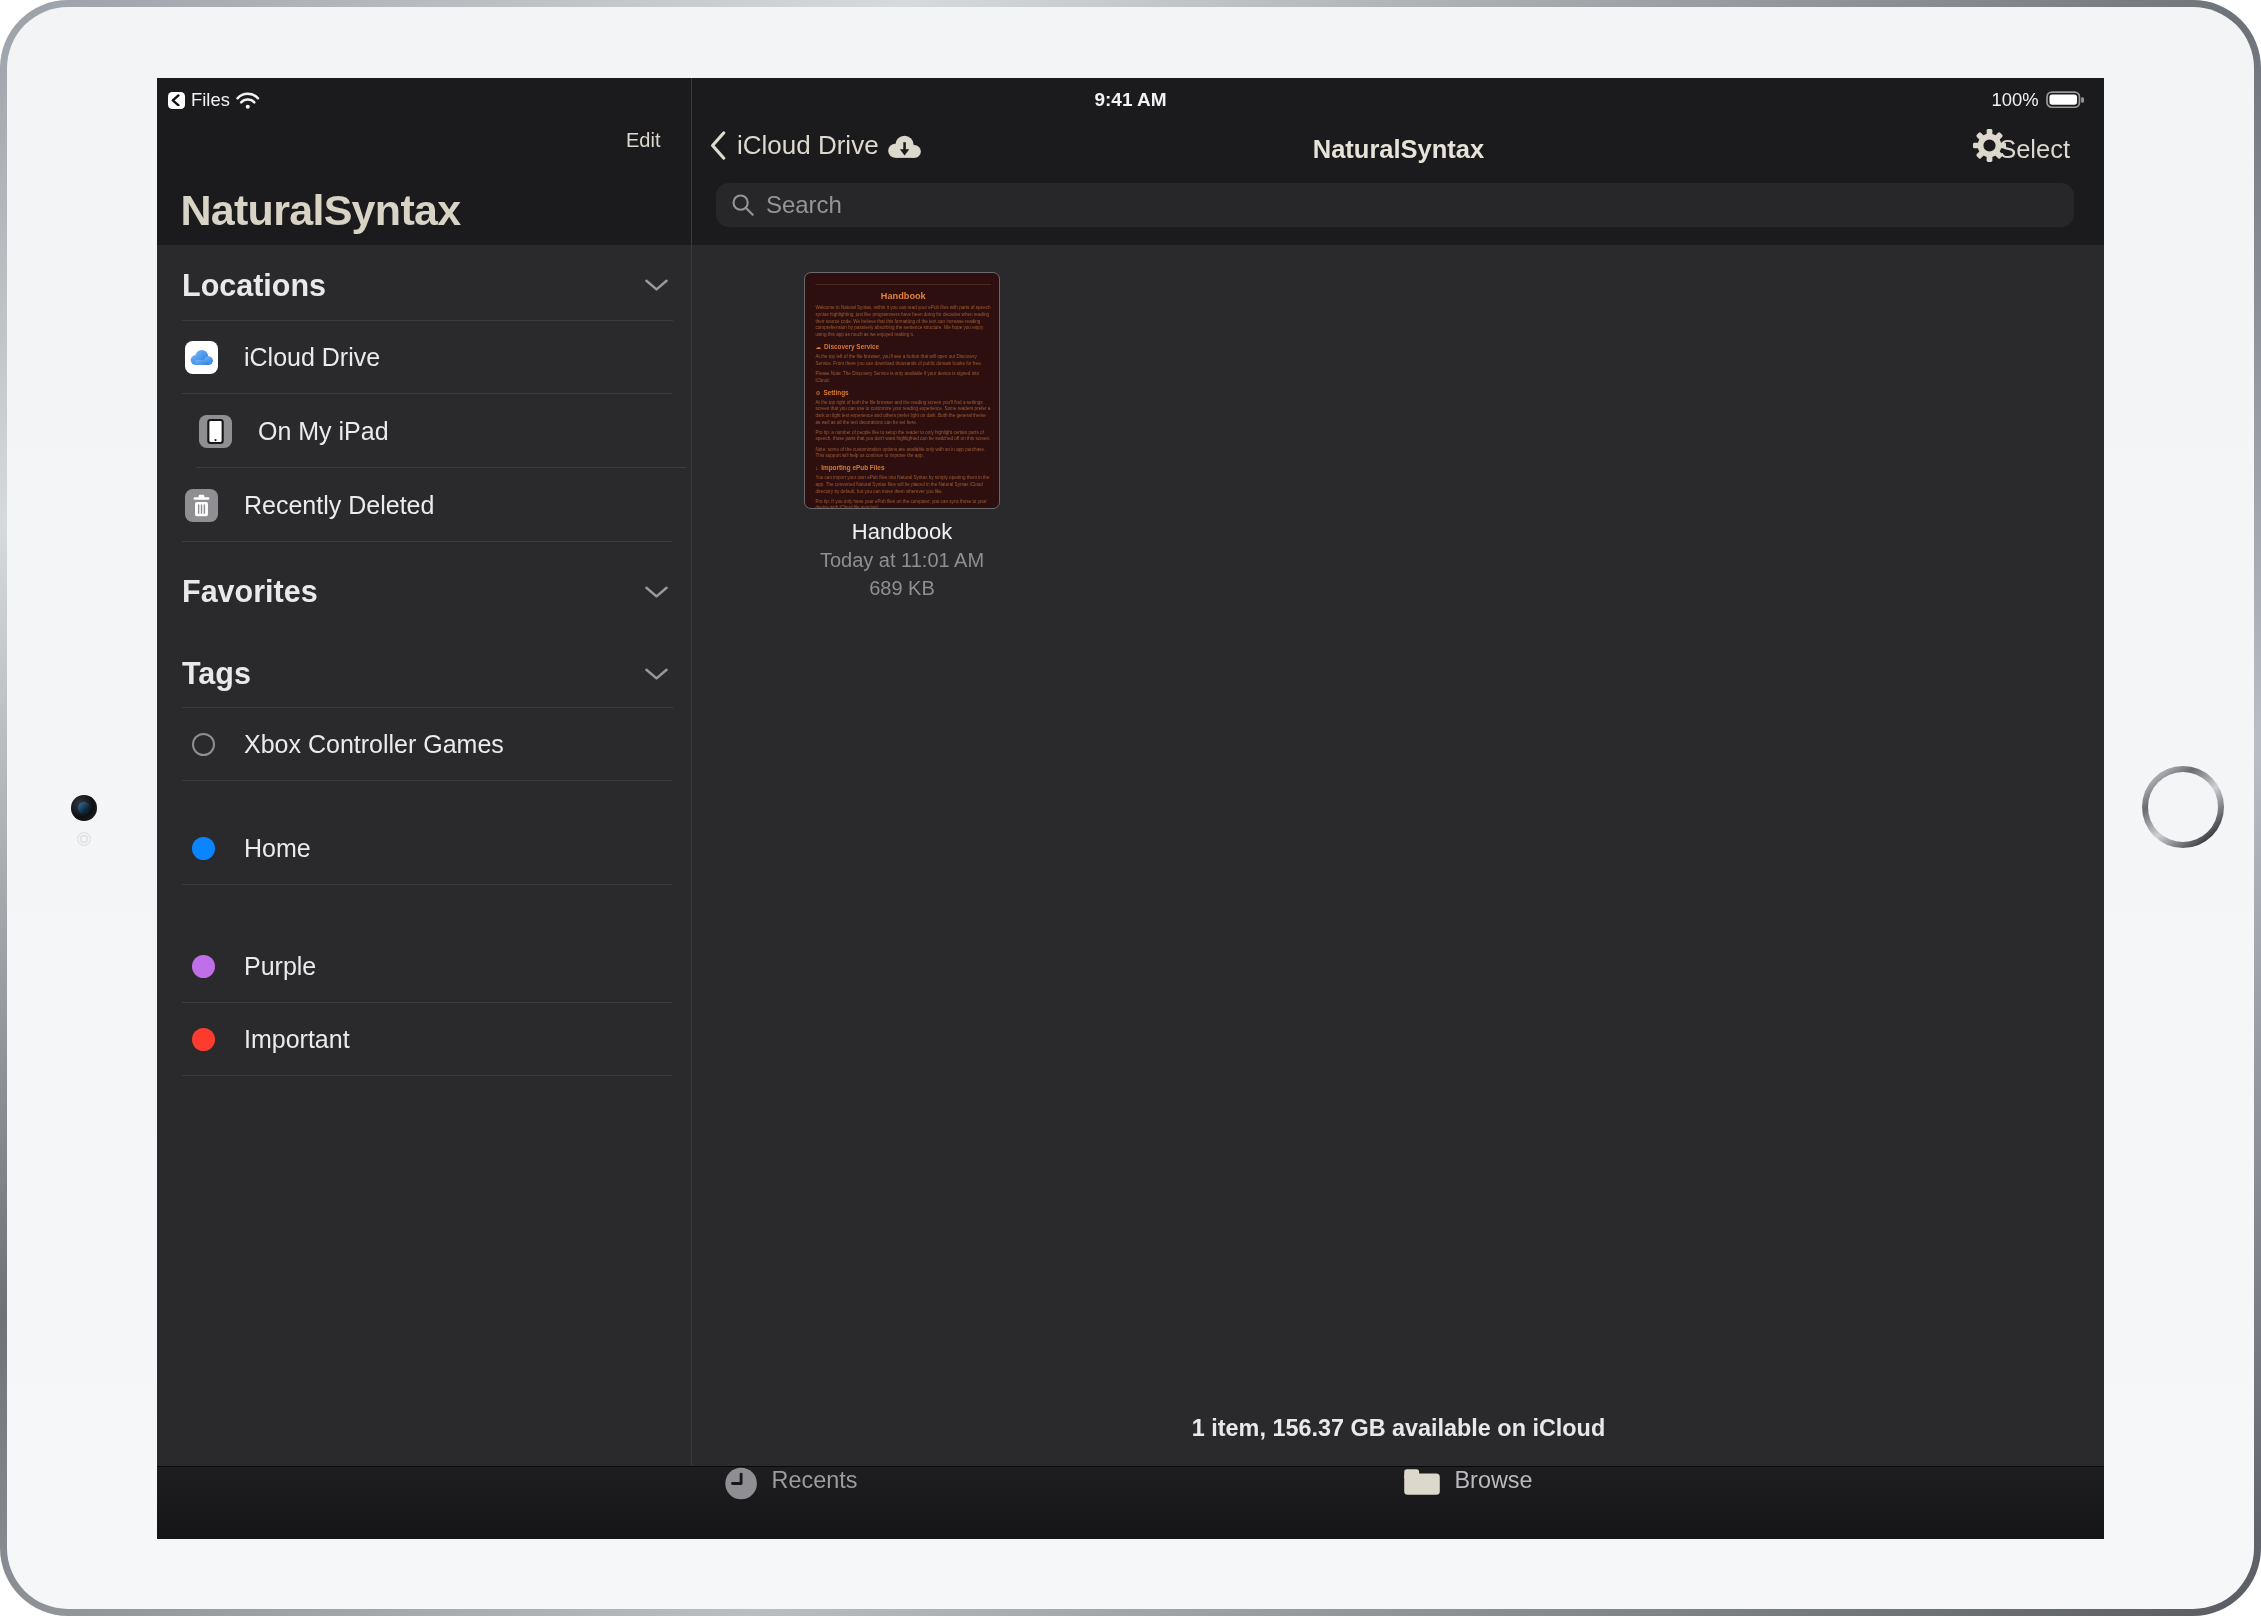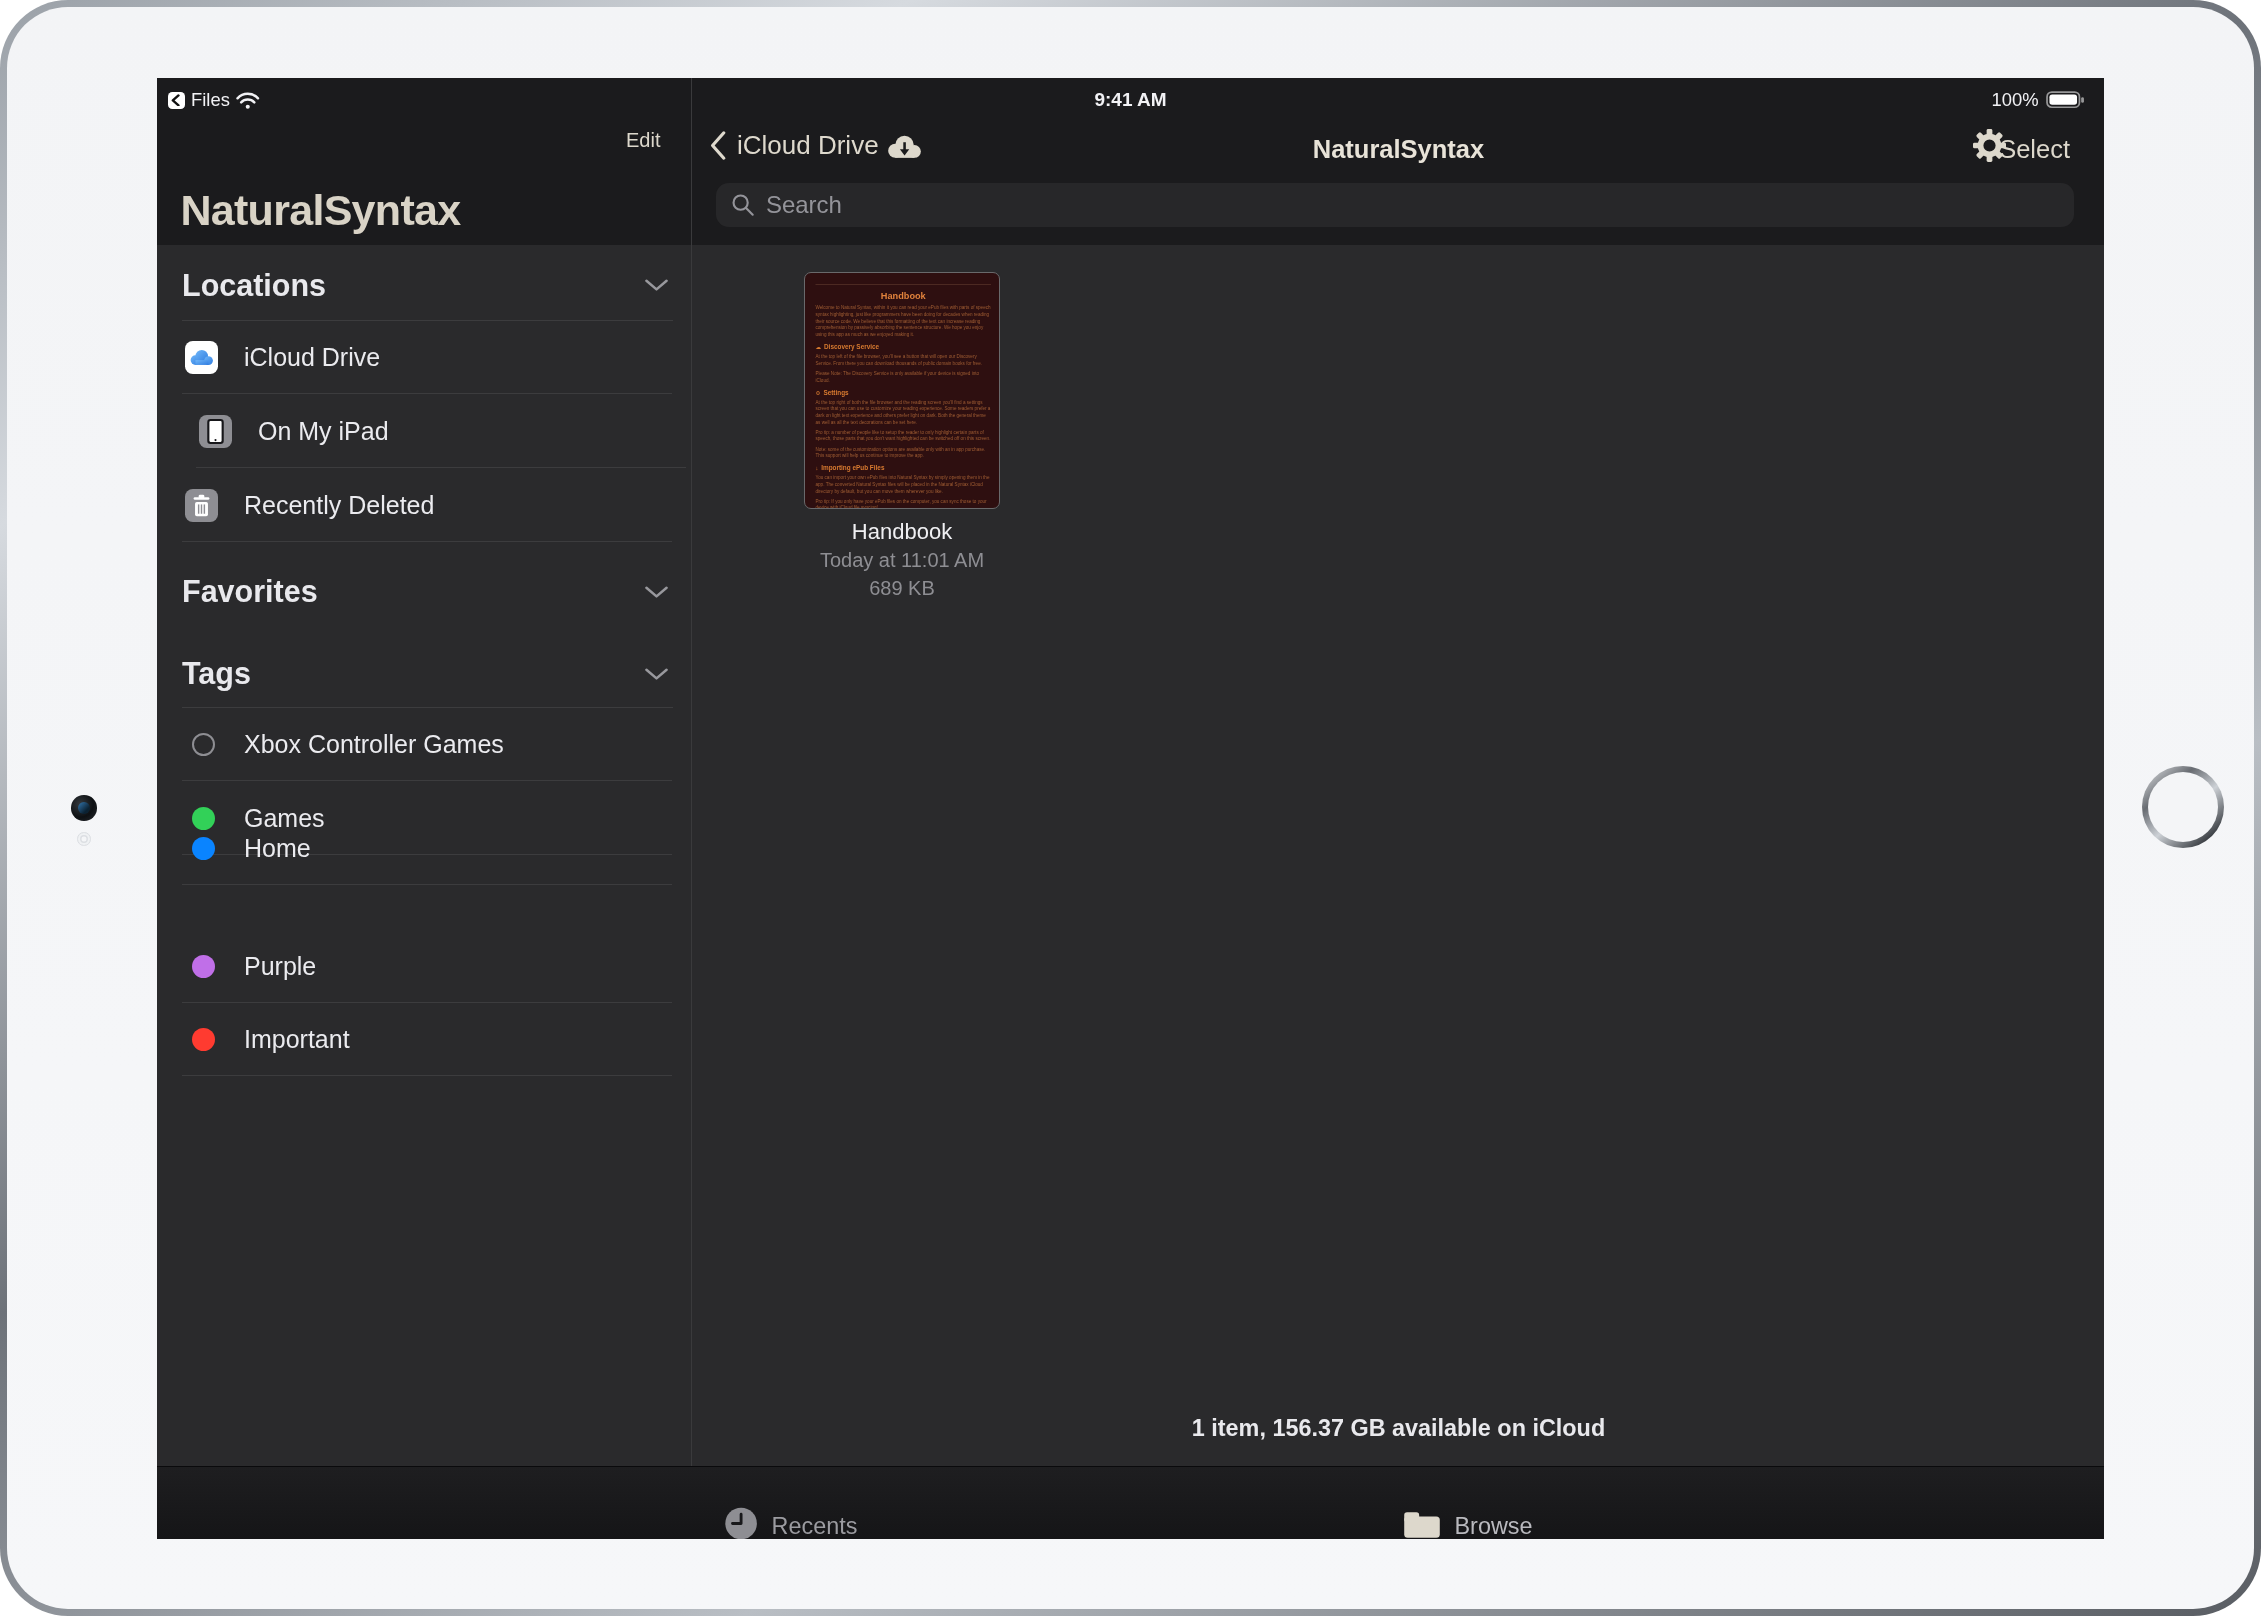--- a/index.html
+++ b/index.html
@@ -87,21 +87,21 @@
   .doc-ico { margin-right:5.7px; font-size:11.3px; }
   .file-name { margin-top:10px; text-align:center; font-size:22px; color:#f0f0f3; }
   .file-date, .file-size { text-align:center; font-size:20px; color:#8e8e93; margin-top:4.3px; }
 
   .items-footer { position:absolute; left:0; width:1411px; top:1337px; text-align:center;
     font-size:23.4px; font-weight:600; color:#e9e9ed; }
 
   
   .tabbar { position:absolute; left:0; top:1388px; width:1947px; height:73px;
     background:linear-gradient(180deg,#1e1e20,#151517); border-top:0.7px solid #0a0a0c; }
-  .tab { position:absolute; top:0; height:73px; display:flex; align-items:flex-end; gap:14px;
+  .tab { position:absolute; top:0; height:73px; display:flex; align-items:flex-start; gap:14px;
     transform:translateX(-50%); }
   .tab-recents { left:634px; }
   .tab-browse { left:1311px; }
   .tab-label { font-size:23.4px; color:#9b9ba0; }
   .tab-browse .tab-label { color:#b9b9be; }
 </style>
 </head>
 <body>
 
 <div class="device-edge">
@@ -205,25 +205,20 @@
     <svg class="sec-chevron" style="top:590px;" width="23" height="12.8" viewBox="0 0 32 17">
       <polyline points="2,2 16,14 30,2" fill="none" stroke="#98989d" stroke-width="3.5" stroke-linecap="round" stroke-linejoin="round"></polyline>
     </svg>
     <div class="hairline" style="top:629px;"></div>
 
     <div class="srow" style="top:629px;">
       <span class="dot outline"></span>
       <span class="row-label">Xbox Controller Games</span>
       <div class="row-divider"></div>
     </div>
-    <div class="srow" style="top:703px;">
-      <span class="dot" style="background-color: rgb(50, 209, 88);"></span>
-      <span class="row-label">Games</span>
-      <div class="row-divider"></div>
-    </div>
     <div class="srow" style="top:733px;">
       <span class="dot" style="background-color: rgb(10, 132, 255);"></span>
       <span class="row-label">Home</span>
       <div class="row-divider"></div>
     </div>
     <div class="srow" style="top:851px;">
       <span class="dot" style="background-color: rgb(192, 111, 232);"></span>
       <span class="row-label">Purple</span>
       <div class="row-divider"></div>
     </div>

